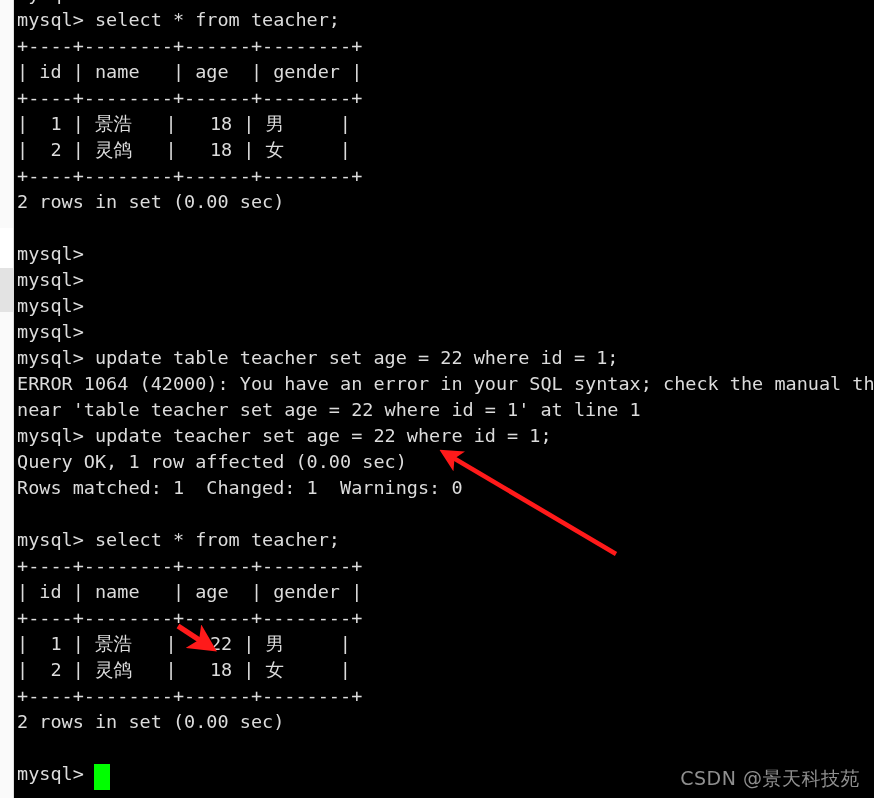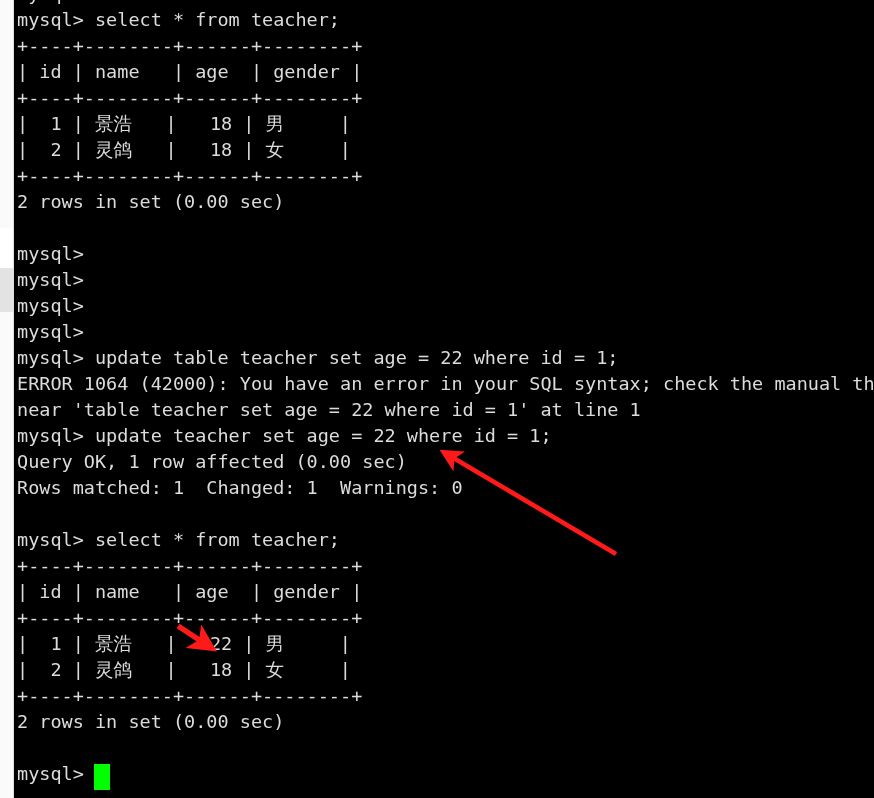--- a/index.html
+++ b/index.html
@@ -134,20 +134,21 @@
       <div class="line">| id | name   | age  | gender |</div>
       <div class="line">+----+--------+------+--------+</div>
       <div class="line">|  1 | 景浩   |   22 | 男     |</div>
       <div class="line">|  2 | 灵鸽   |   18 | 女     |</div>
       <div class="line">+----+--------+------+--------+</div>
       <div class="line">2 rows in set (0.00 sec)</div>
       <div class="line blank"></div>
       <div class="line">mysql&gt;</div>
     </div>
 
+    <div class="watermark">CSDN @景天科技苑</div>
   </div>
 
   <div class="cursor-block"></div>
 
   <svg class="arrow-layer" width="874" height="798" viewBox="0 0 874 798">
     <defs>
       <marker id="ah" markerWidth="5" markerHeight="5" refX="3.6" refY="2.5" orient="auto" markerUnits="strokeWidth">
         <path d="M0,0 L5,2.5 L0,5 L1.2,2.5 z" fill="#ff1a1a"></path>
       </marker>
       <marker id="ah2" markerWidth="5.4" markerHeight="5.4" refX="3.8" refY="2.7" orient="auto" markerUnits="strokeWidth">

